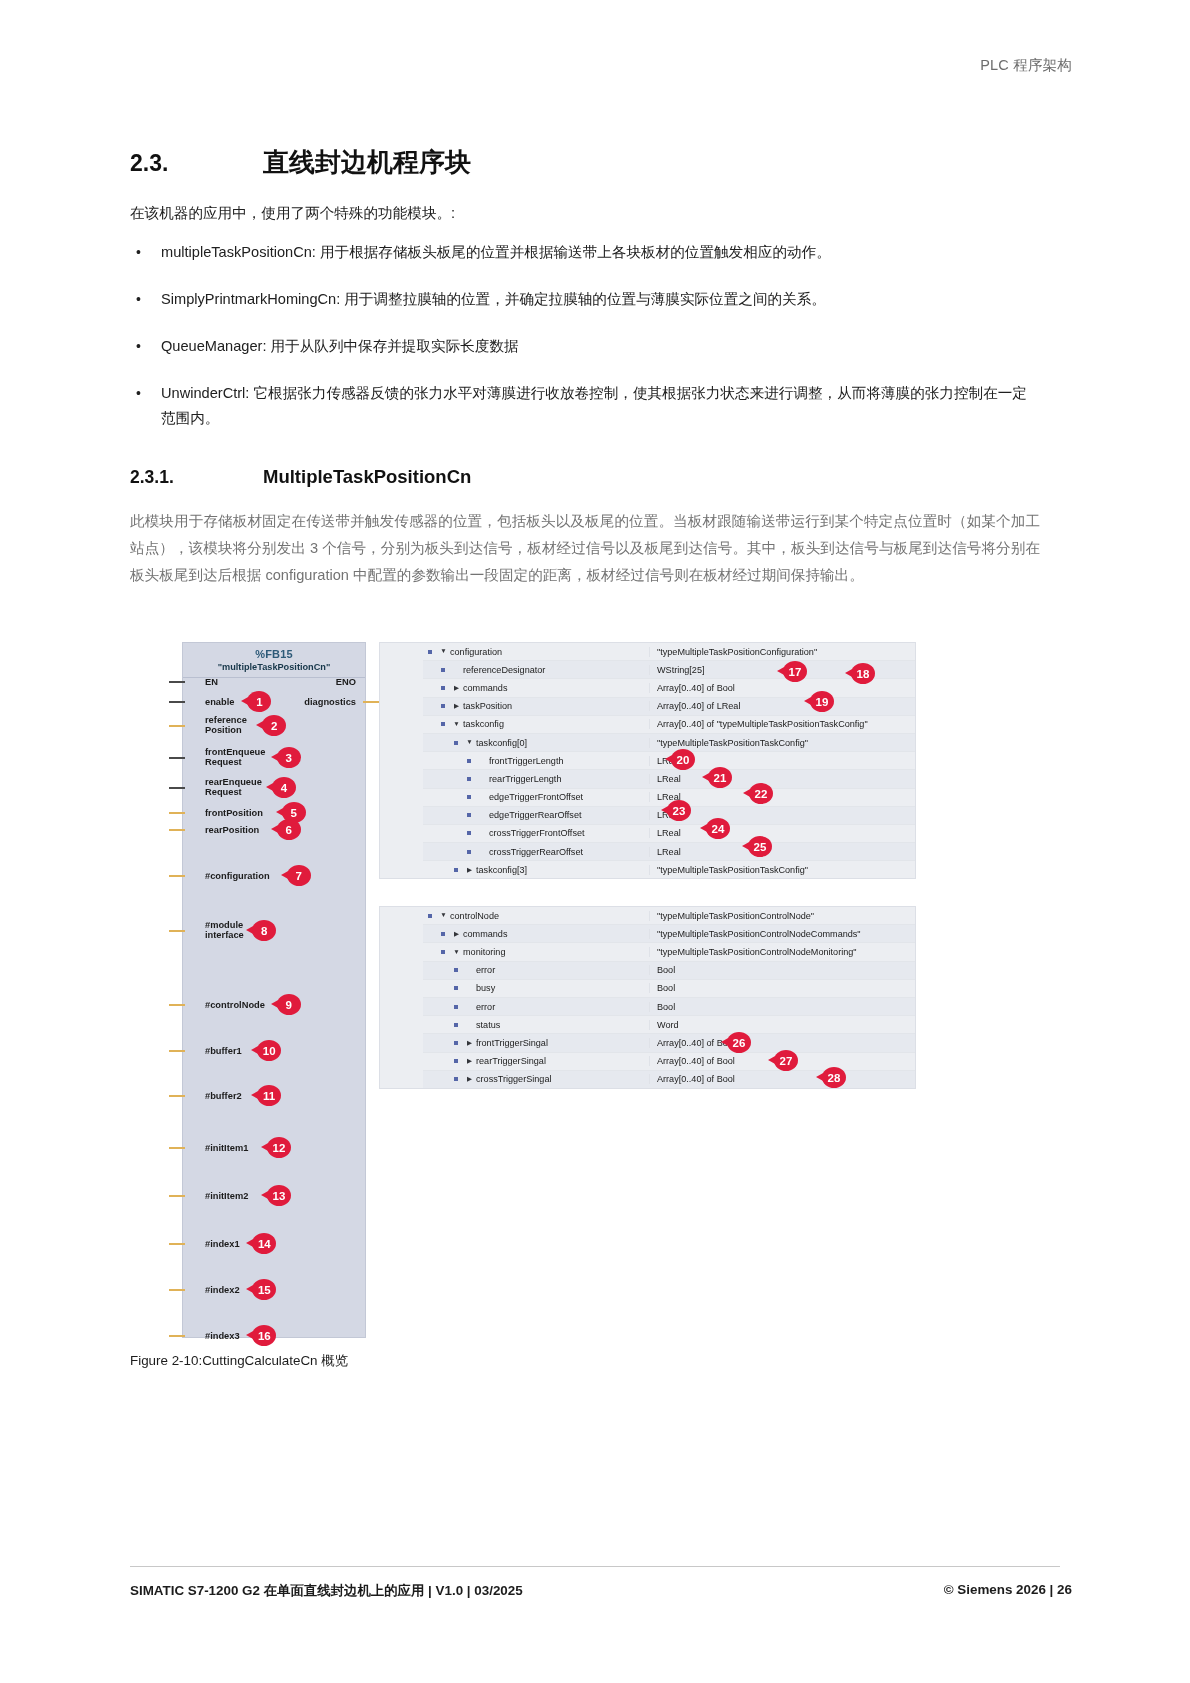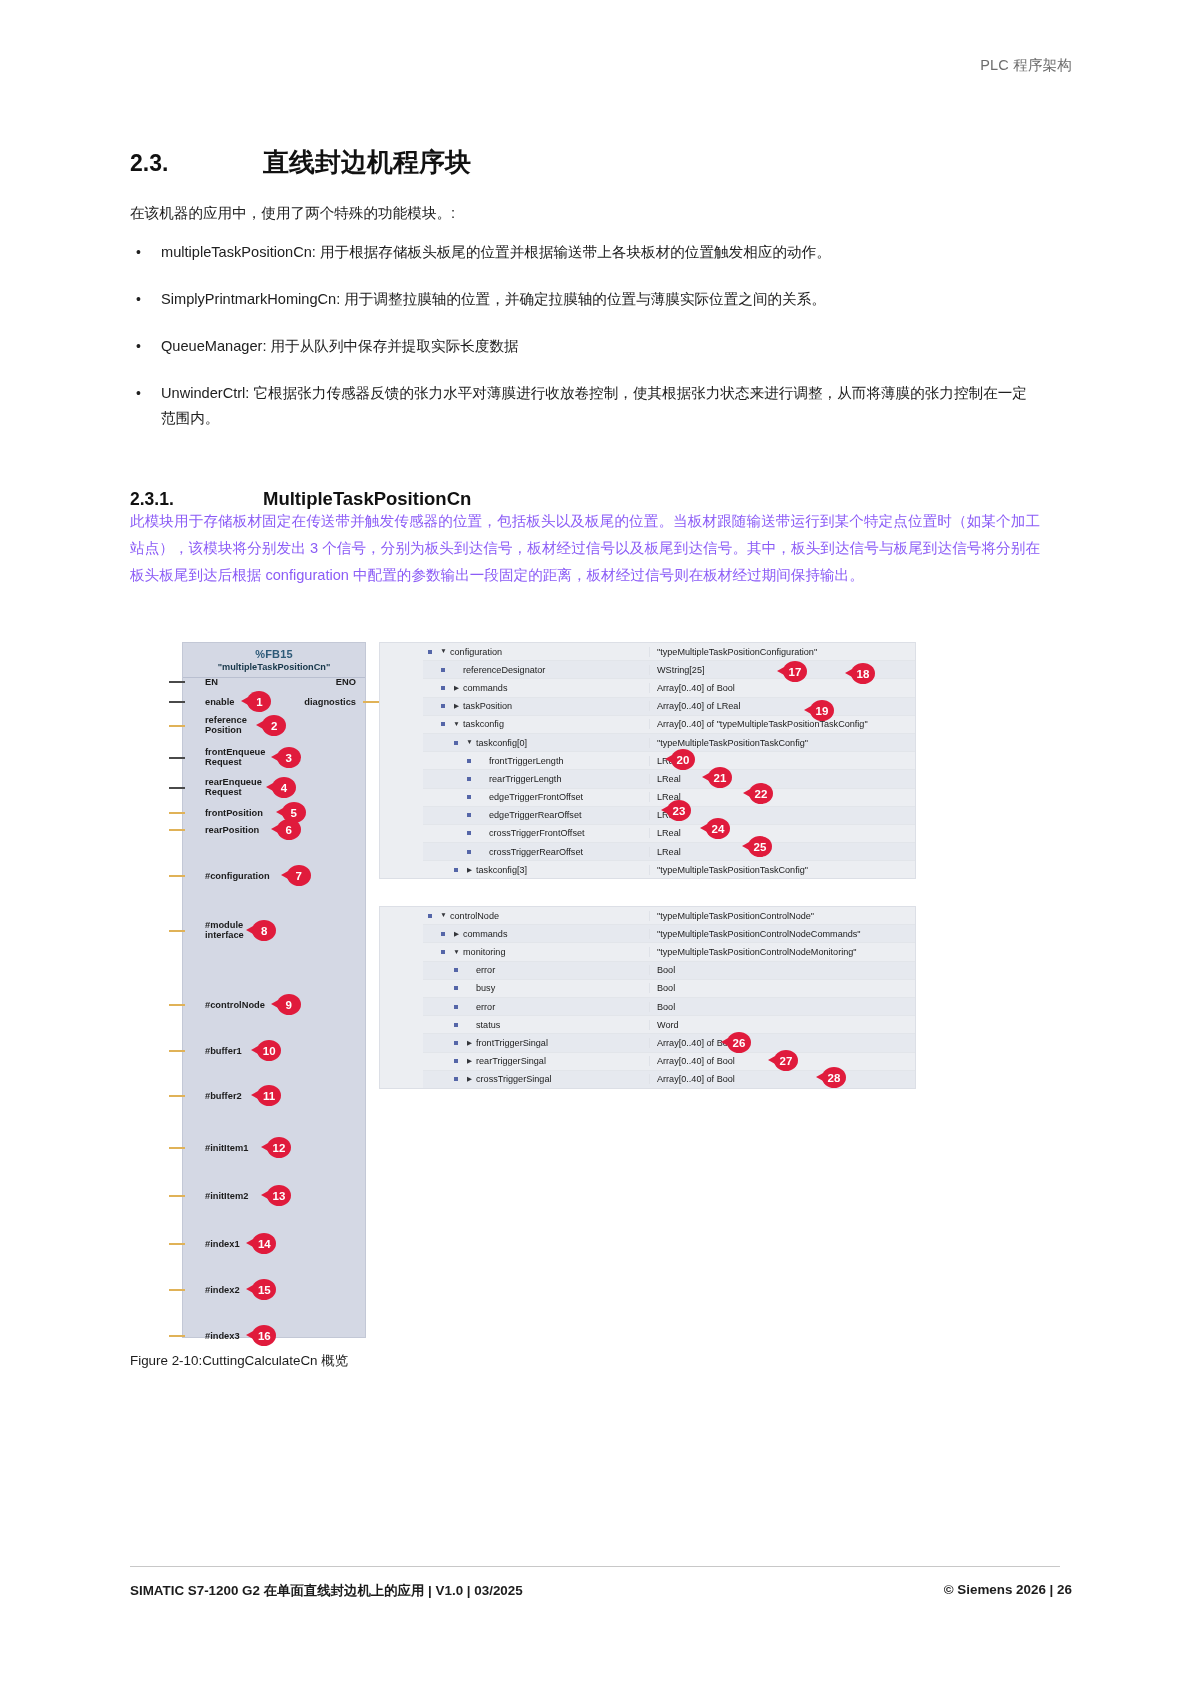--- a/index.html
+++ b/index.html
@@ -48,21 +48,20 @@
     color: #111;
   }
 
   .h3-row {
     position: absolute;
     left: 130px;
     top: 466px;
     display: flex;
     align-items: baseline;
     font-weight: bold;
-    margin-top: 22px;
   }
   .h3-num {
     font-size: 17.5px;
     width: 133px;
     color: #111;
   }
   .h3-text {
     font-size: 18.5px;
     color: #111;
   }
@@ -104,21 +103,21 @@
     color: #202020;
   }
 
   .section-para {
     position: absolute;
     left: 130px;
     top: 508px;
     width: 910px;
     font-size: 14.6px;
     line-height: 1.85;
-    color: #8b5cf6;
+    color: #737373;
     text-align: justify;
   }
 
   
   .figure {
     position: absolute;
     left: 130px;
     top: 636px;
     width: 910px;
     height: 700px;
@@ -629,21 +628,21 @@
 
     <div id="table-callouts">
         <div class="callout" style="left: 647px; top: 25px;">
           <span class="tail"></span>
           <span class="bubble">17</span>
         </div>
         <div class="callout" style="left: 715px; top: 27px;">
           <span class="tail"></span>
           <span class="bubble">18</span>
         </div>
-        <div class="callout" style="left: 674px; top: 64px;">
+        <div class="callout" style="left: 674px; top: 55px;">
           <span class="tail"></span>
           <span class="bubble">19</span>
         </div>
         <div class="callout" style="left: 535px; top: 113px;">
           <span class="tail"></span>
           <span class="bubble">20</span>
         </div>
         <div class="callout" style="left: 572px; top: 131px;">
           <span class="tail"></span>
           <span class="bubble">21</span>

